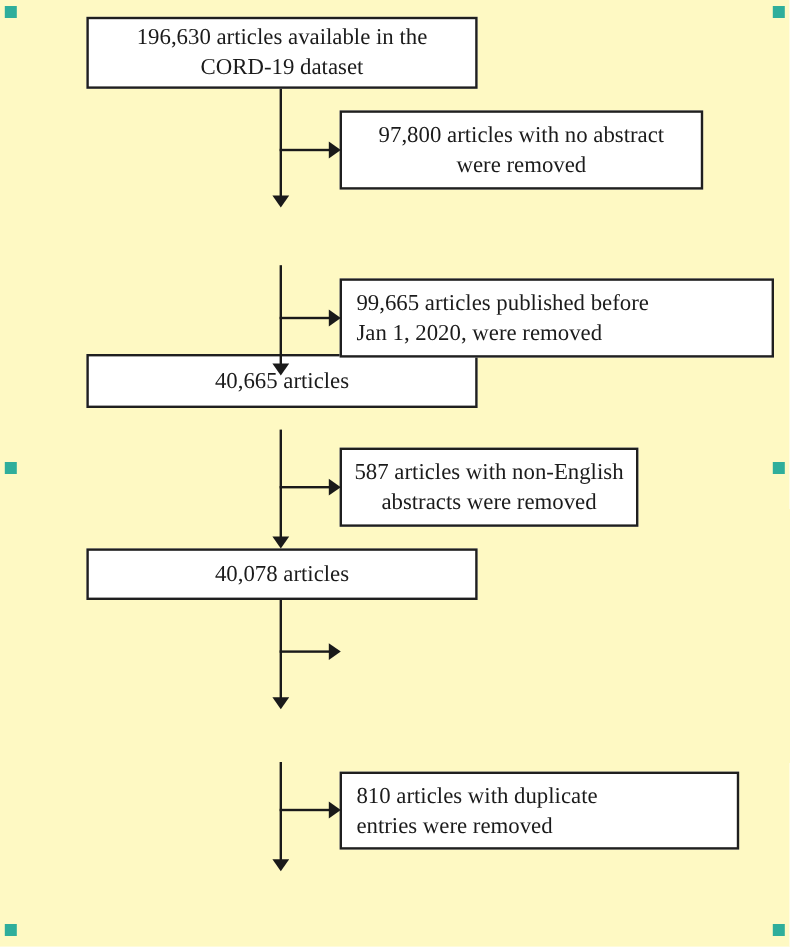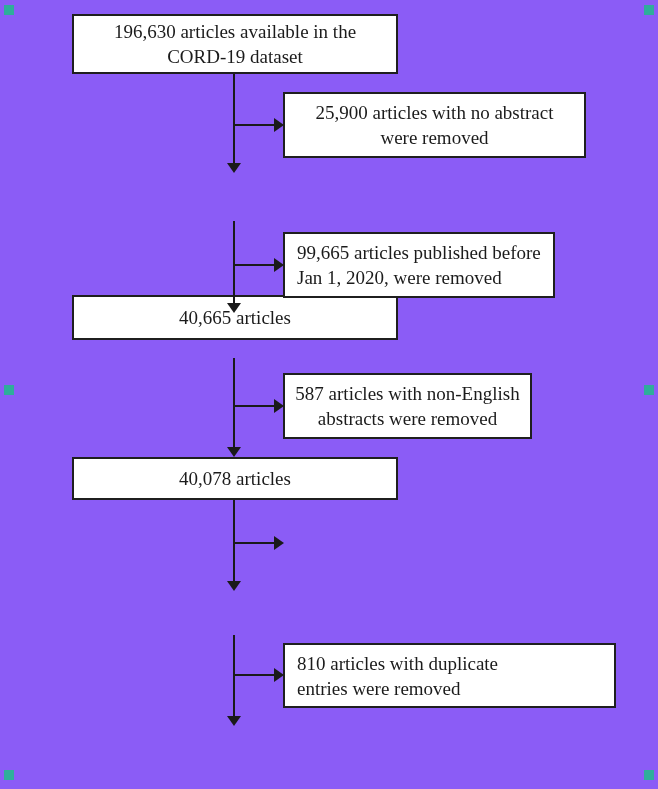--- a/index.html
+++ b/index.html
@@ -4,21 +4,21 @@
 <style>
   html, body {
     margin: 0;
     padding: 0;
     background: #ffffff;
   }
   #canvas {
     position: relative;
     width: 658px;
     height: 789px;
-    background: #8b5cf6;
+    background: #fef9c3;
     overflow: hidden;
     font-family: "Liberation Serif", "DejaVu Serif", serif;
     color: #1b1b1b;
   }
   .fbox {
     position: absolute;
     box-sizing: border-box;
     background: #ffffff;
     border: 2px solid #1f1f1f;
     font-size: 19px;
@@ -69,24 +69,24 @@
   <div class="fbox" style="left:72px; top:14px;  width:326px; height:60px;">196,630 articles available in the
 CORD-19 dataset</div>
 
 
   <div class="fbox" style="left:72px; top:295px; width:326px; height:45px;">40,665 articles</div>
 
   <div class="fbox" style="left:72px; top:457px; width:326px; height:43px;">40,078 articles</div>
 
 
 
-  <div class="fbox" style="left:283px; top:92px;  width:303px; height:66px;">25,900 articles with no abstract
+  <div class="fbox" style="left:283px; top:92px;  width:303px; height:66px;">97,800 articles with no abstract
 were removed</div>
 
-  <div class="fbox ta-left" style="left:283px; top:232px; width:272px; height:66px;">99,665 articles published before
+  <div class="fbox ta-left" style="left:283px; top:232px; width:362px; height:66px;">99,665 articles published before
 Jan 1, 2020, were removed</div>
 
   <div class="fbox" style="left:283px; top:373px; width:249px; height:66px;">587 articles with non-English
 abstracts were removed</div>
 
 
   <div class="fbox ta-left" style="left:283px; top:643px; width:333px; height:65px;">810 articles with duplicate
 entries were removed</div>
 
   <div class="vline" style="left:233px; top:74px;  height:91px;"></div>

